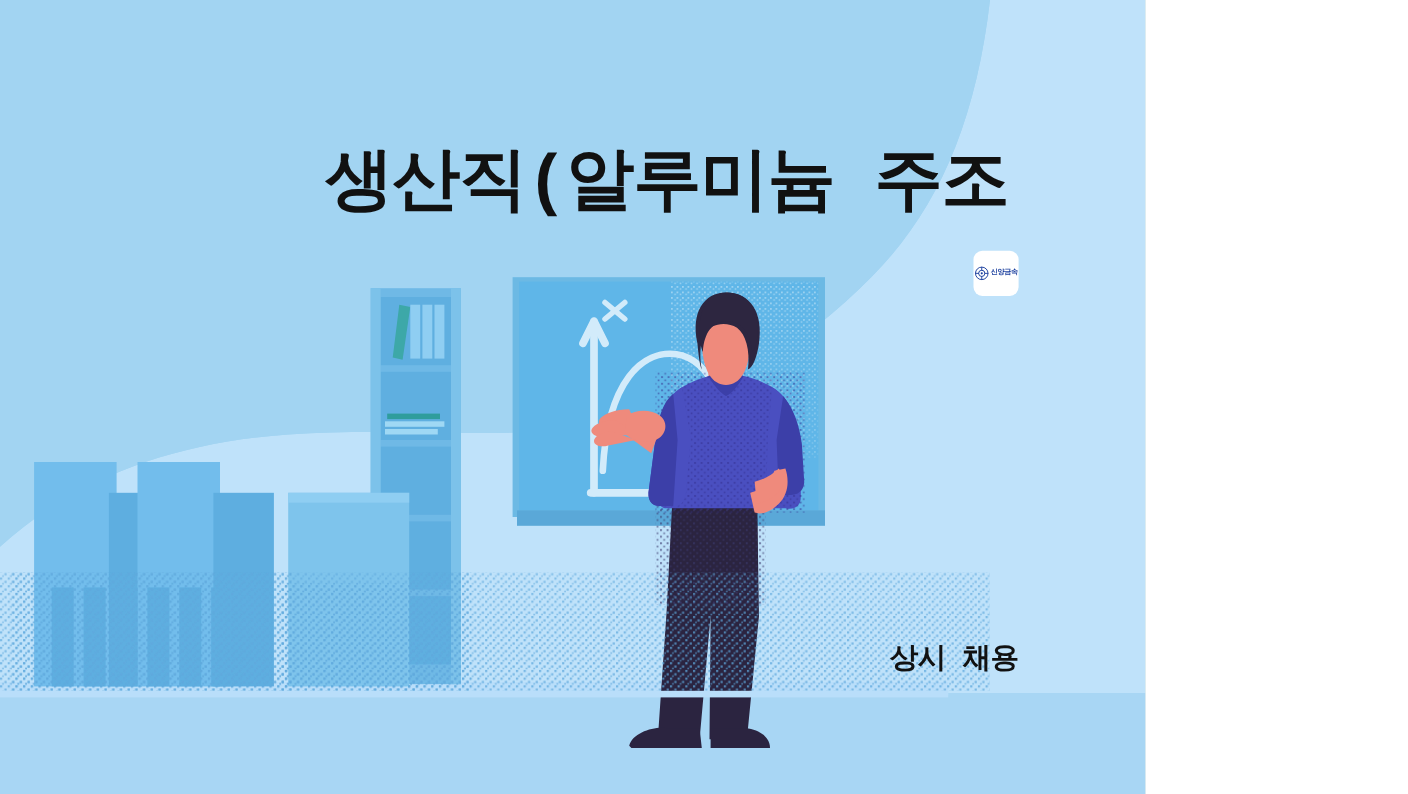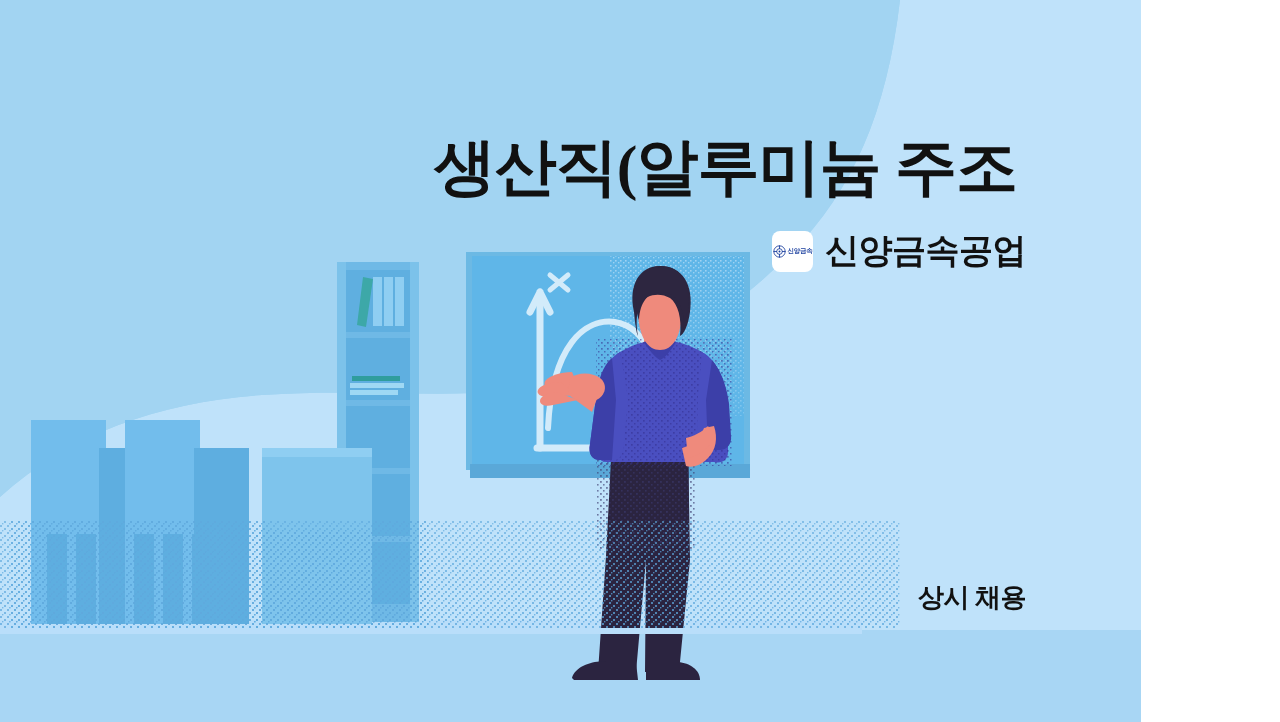--- a/index.html
+++ b/index.html
@@ -2,25 +2,25 @@
 <html><head>
 <meta charset="utf-8">
 <style>
   html, body {
     margin: 0;
     padding: 0;
     background: #ffffff;
   }
   #poster {
     position: relative;
-    width: 1141px;
+    width: 1041px;
     height: 722px;
     overflow: hidden;
     background: #0f766e;
-    font-family: Liberation Serif, serif;
+    font-family: Liberation Mono, monospace;
   }
   #illustration-svg {
     position: absolute;
     left: 0;
     top: 0;
     width: 1280px;
     height: 722px;
     display: block;
   }
 
@@ -350,19 +350,18 @@
     <div id="company-row">
       <div id="company-logo">
         <svg class="mark" viewBox="0 0 24 24">
           <circle cx="12" cy="12" r="10.5" fill="none" stroke="#1b3f9e" stroke-width="1.6"></circle>
           <circle cx="12" cy="12" r="5.2" fill="none" stroke="#1b3f9e" stroke-width="1.6"></circle>
           <path d="M12 1.5 L12 6.8 M12 17.2 L12 22.5 M1.5 12 L6.8 12 M17.2 12 L22.5 12" stroke="#1b3f9e" stroke-width="1.6" stroke-linecap="round"></path>
           <circle cx="12" cy="12" r="1.8" fill="#1b3f9e"></circle>
         </svg>
         <span class="logotype">신양금속</span>
       </div>
-      <div id="company-name">신양금속공업</div>
     </div>
 
     <div id="hiring-status">상시 채용</div>
   </div>
 
 </div>
 
 </body></html>

